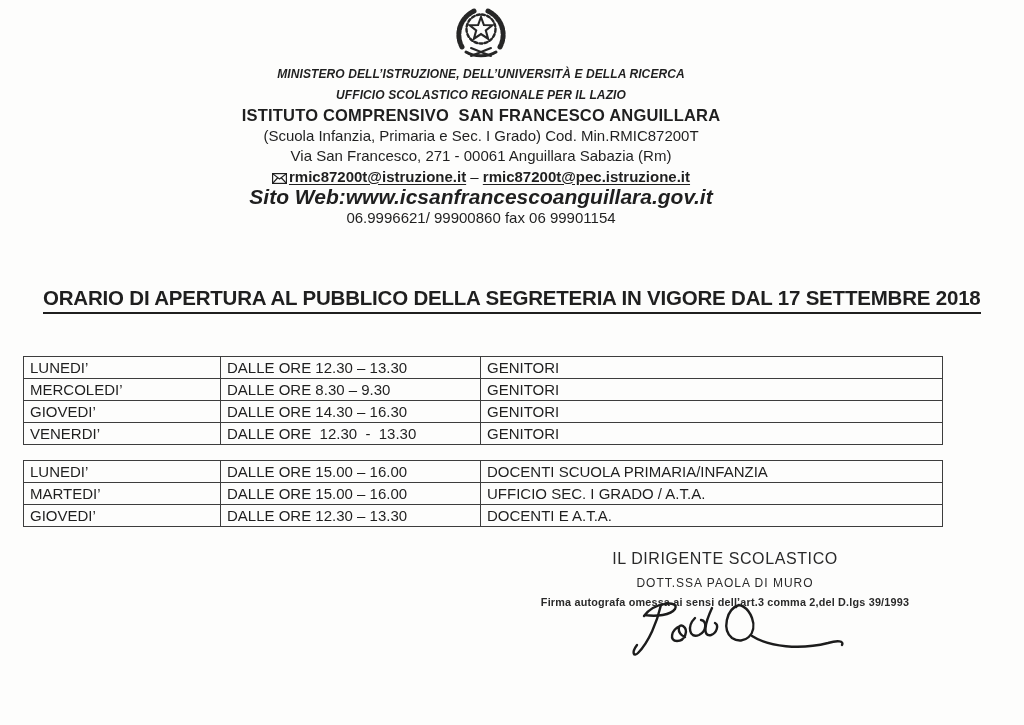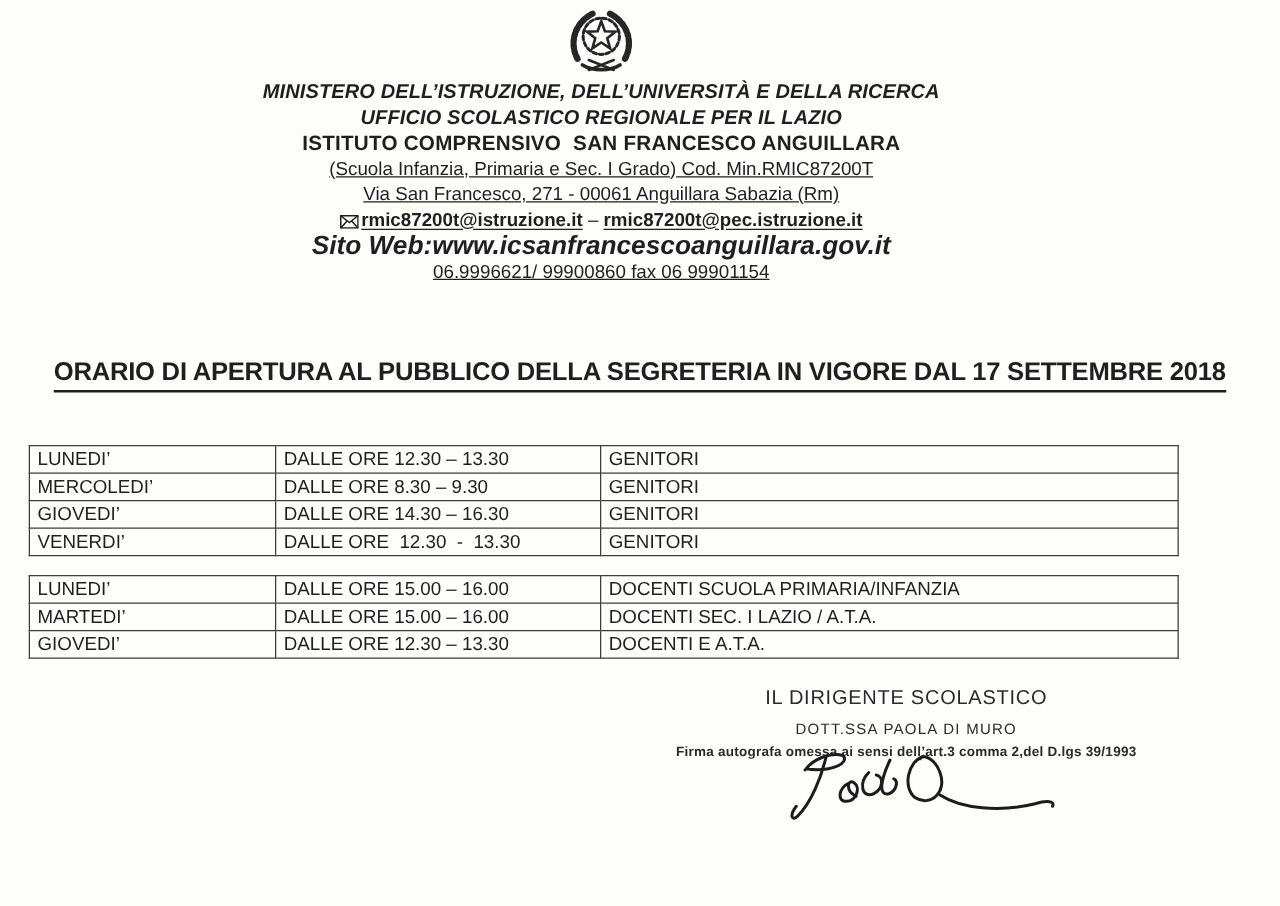--- a/index.html
+++ b/index.html
@@ -11,23 +11,23 @@
     color:#1f1f1f;
     overflow:hidden;
     margin:0 auto;
   }
   
   .letterhead{
     position:absolute;top:6px;left:0;width:962px;
     text-align:center;line-height:20.5px;
   }
   .emblem{display:block;margin:0 auto 2px auto;}
-  .lh-ministry,.lh-office{font-weight:bold;font-style:italic;font-size:16px;letter-spacing:.1px;text-align:center;}
+  .lh-ministry,.lh-office{font-weight:bold;font-style:italic;font-size:12px;letter-spacing:.1px;text-align:center;}
   .lh-institute{font-weight:bold;font-size:16.5px;white-space:pre;letter-spacing:.2px;}
-  .lh-detail,.lh-address,.lh-phone{font-size:15px;text-decoration:underline;}
+  .lh-detail,.lh-address,.lh-phone{font-size:15px;}
   .lh-email{font-size:15px;}
   .lh-email a{color:#1f1f1f;text-decoration:underline;text-underline-offset:2px;font-weight:bold;}
   .envelope{display:inline-block;vertical-align:-2px;margin-right:2px;}
   .lh-web{font-weight:bold;font-style:italic;font-size:21px;}
   
   .doc-title{
     position:absolute;top:286px;left:43px;
     font-size:20.5px;font-weight:bold;letter-spacing:-0.2px;
     white-space:pre;
     border-bottom:2.5px solid #1f1f1f;padding-bottom:2px;
@@ -137,21 +137,21 @@
       </colgroup>
     <tbody>
       <tr>
         <td>LUNEDI’</td>
         <td>DALLE ORE 15.00 – 16.00</td>
         <td>DOCENTI SCUOLA PRIMARIA/INFANZIA</td>
       </tr>
       <tr>
         <td>MARTEDI’</td>
         <td>DALLE ORE 15.00 – 16.00</td>
-        <td>DOCENTI SEC. I LAZIO / A.T.A.</td>
+        <td>UFFICIO SEC. I GRADO / A.T.A.</td>
       </tr>
       <tr>
         <td>GIOVEDI’</td>
         <td>DALLE ORE 12.30 – 13.30</td>
         <td>DOCENTI E A.T.A.</td>
       </tr>
     </tbody>
   </table>
 
   <div class="sig-block">

